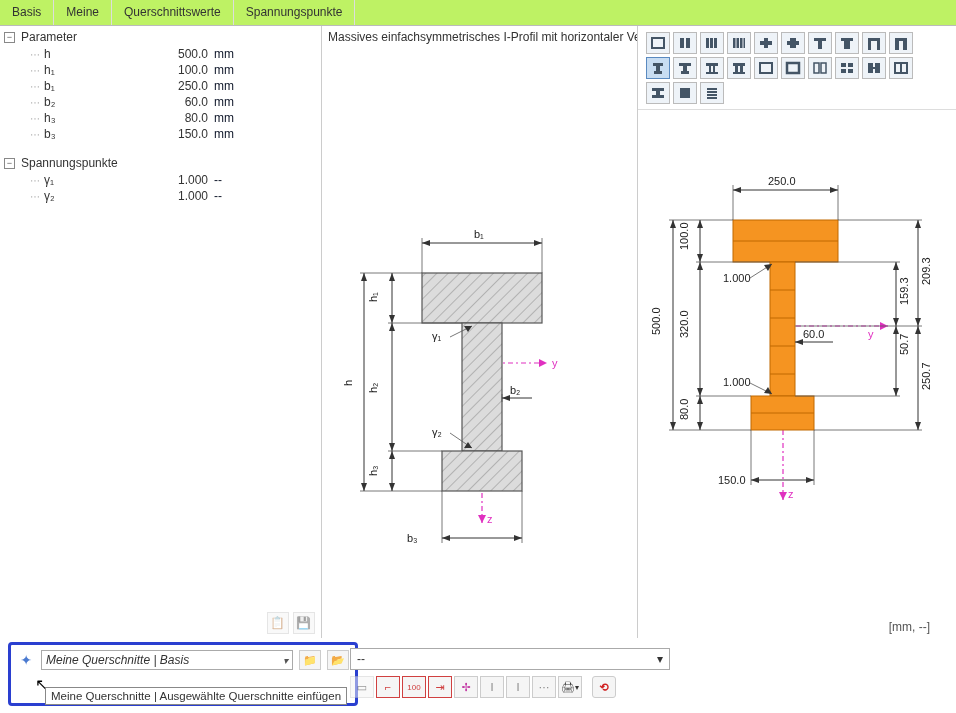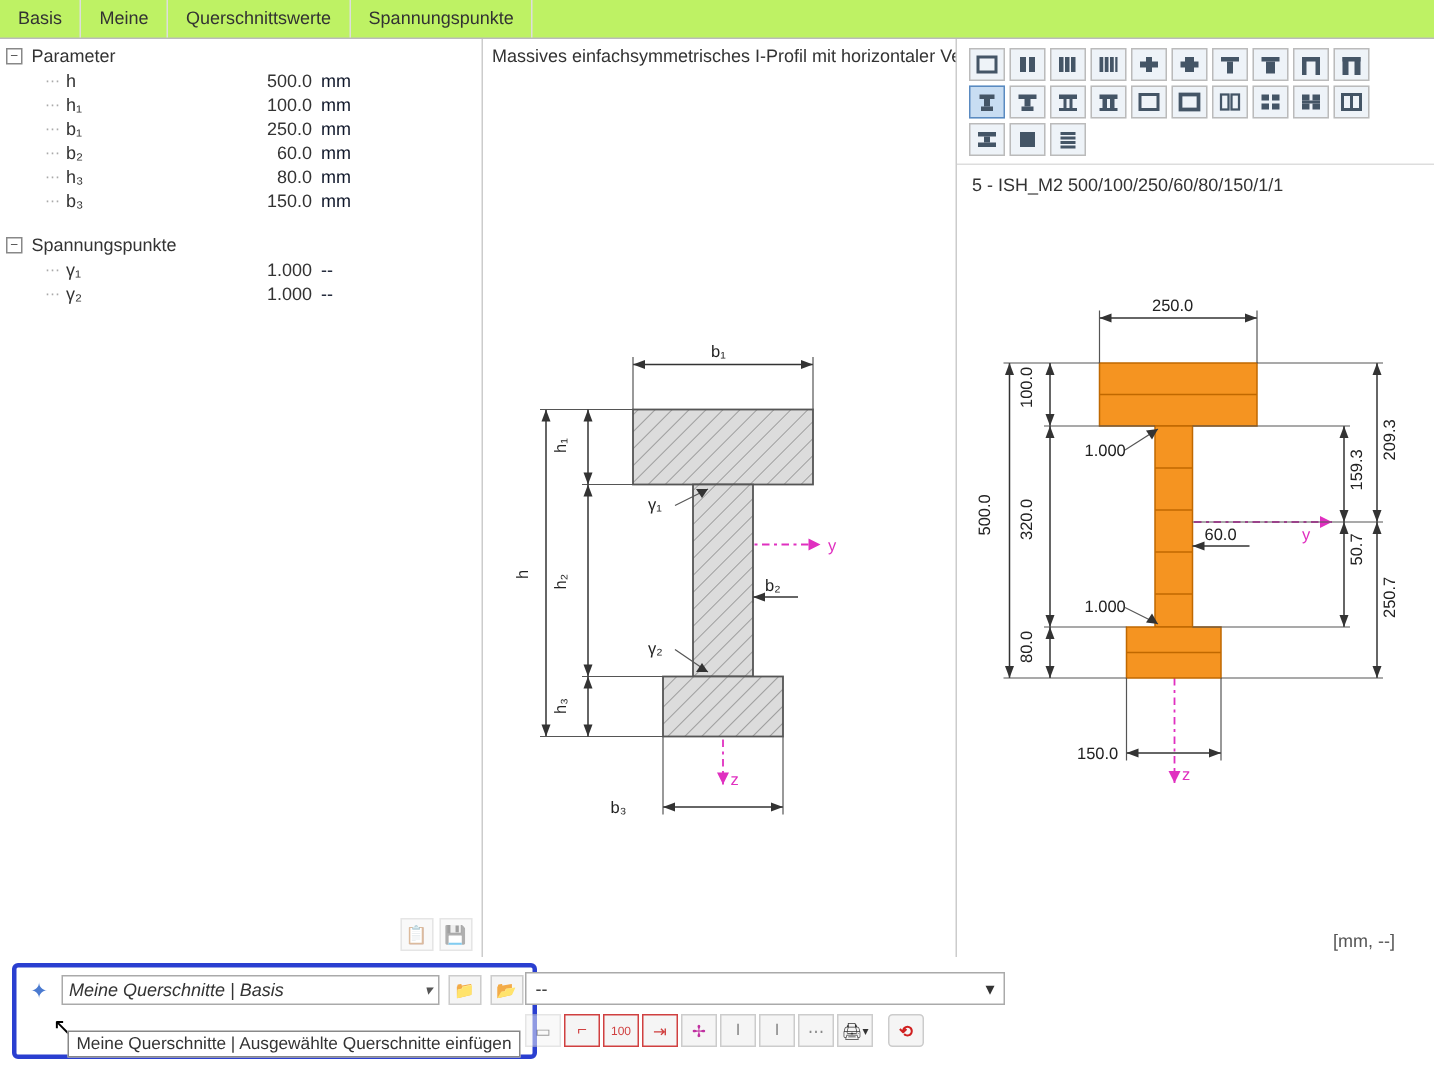--- a/index.html
+++ b/index.html
@@ -580,21 +580,20 @@
             <svg width="16" height="14">
               <rect x="3" y="2" width="10" height="2" fill="#456"></rect>
               <rect x="3" y="5" width="10" height="2" fill="#456"></rect>
               <rect x="3" y="8" width="10" height="2" fill="#456"></rect>
               <rect x="3" y="11" width="10" height="2" fill="#456"></rect>
             </svg>
           </span>
       </div>
     </div>
 
-    <div class="right-title">5 - ISH_M2 500/100/250/60/80/150/1/1</div>
 
     <svg width="316" height="430">
 
       <line x1="145" y1="216" x2="250" y2="216" class="axis-y"></line>
       <polygon points="250,216 242,212 242,220" class="arrow-head"></polygon>
       <text x="230" y="228" fill="#e030c0">y</text>
       <line x1="145" y1="216" x2="145" y2="390" class="axis-z"></line>
       <polygon points="145,390 141,382 149,382" class="arrow-head"></polygon>
       <text x="150" y="388" fill="#e030c0">z</text>
 

